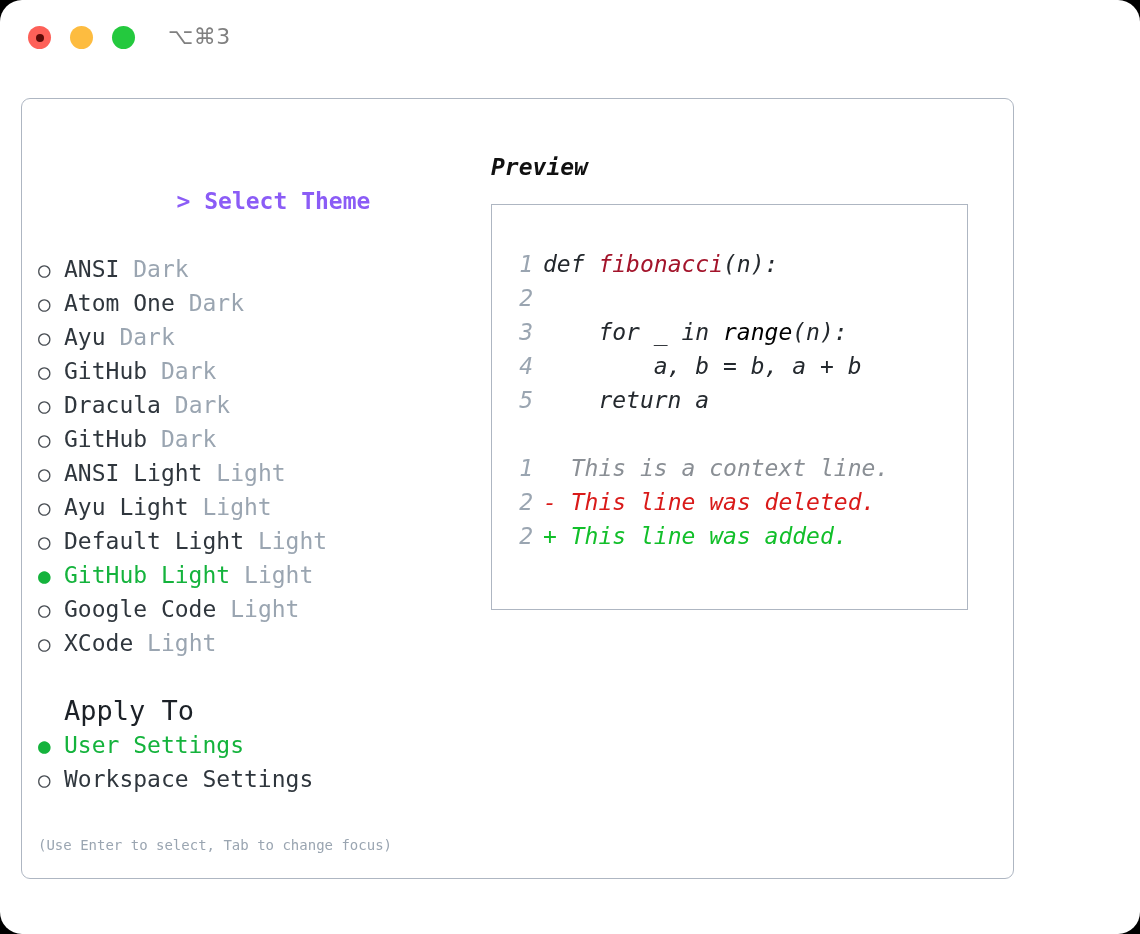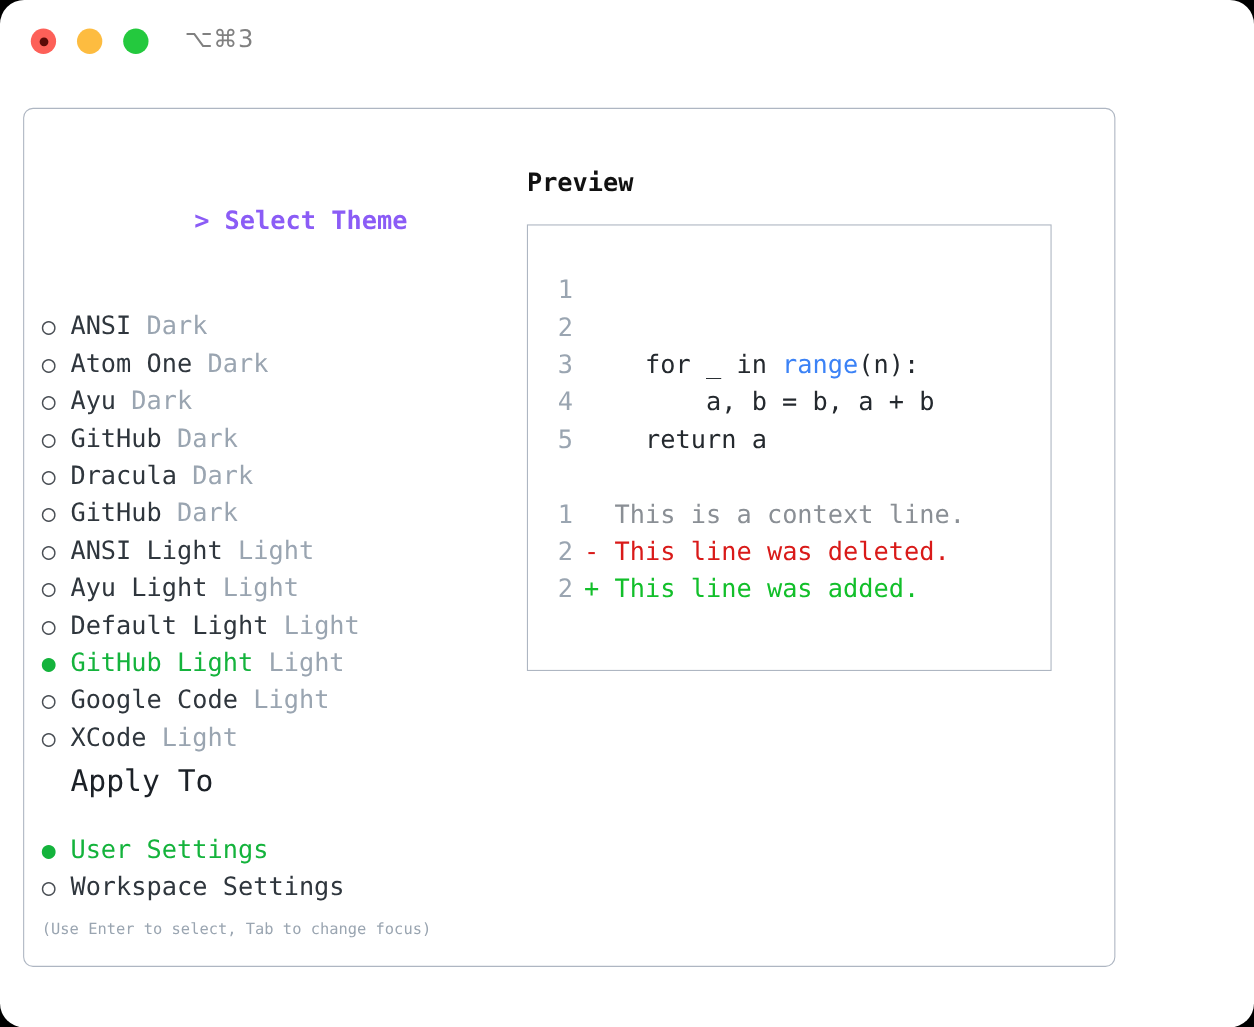--- a/index.html
+++ b/index.html
@@ -114,21 +114,21 @@
   }
   .marker {
     display: inline-block;
     width: 26px;
     flex: 0 0 26px;
     font-size: 21px;
     color: #4a4f55;
     line-height: 34px;
   }
   .marker.sel { color: #14b33c; }
-  .opt-label { color: #2f363d; margin-top: 28px; }
+  .opt-label { color: #2f363d; }
   .option-row.selected .opt-label { color: #14b33c; }
   .opt-suffix { color: #9aa5b1; margin-left: 0; }
 
   .section-heading {
     display: flex;
     align-items: baseline;
     line-height: 34px;
     height: 34px;
     font-size: 27px;
     color: #1c2127;
@@ -142,23 +142,24 @@
     font-size: 14px;
     line-height: 34px;
     color: #9aa5b1;
     width: 420px;
     white-space: pre-wrap;
   }
 
   
   .right-col {
     position: absolute;
-    left: 457px;
+    left: 469px;
     top: 51px;
     width: 500px;
+    font-style: italic;
   }
   .preview-title {
     font-size: 23px;
     font-weight: bold;
     color: #111111;
     line-height: 34px;
     white-space: pre;
   }
   .preview-box {
     position: absolute;
@@ -187,21 +188,21 @@
     width: 28px;
     flex: 0 0 28px;
     text-align: right;
     color: #9aa5b1;
     margin-right: 10px;
   }
   .code-text { color: #24292e; white-space: pre; }
   .tok-fn   { color: #a3142b; }
   .tok-num0 { color: #0a7d78; }
   .tok-num1 { color: #0f7fa8; }
-  .tok-call { color: #3b82f6; }
+  .tok-call { color: #000000; }
   .code-line.blank { height: 34px; }
 
   .diff-ctx  { color: #8a8f95; }
   .diff-del  { color: #d91a19; }
   .diff-add  { color: #12bf2a; }
 </style>
 </head>
 <body>
 
 <div class="app-window">
@@ -253,21 +254,21 @@
 
         <div class="hint-text">(Use Enter to select, Tab to change focus)</div>
       </div>
 
       <div class="right-col">
         <div class="preview-title">Preview</div>
 
         <div class="preview-box">
           <div class="code-area">
             <div id="code-lines">
-                <div class="code-line"><span class="lineno">1</span></div>
+                <div class="code-line"><span class="lineno">1</span><span><span class="code-text">def </span><span class="code-text tok-fn">fibonacci</span><span class="code-text">(n):</span></span></div>
                 <div class="code-line"><span class="lineno">2</span></div>
                 <div class="code-line"><span class="lineno">3</span><span><span class="code-text">    for _ in </span><span class="code-text tok-call">range</span><span class="code-text">(n):</span></span></div>
                 <div class="code-line"><span class="lineno">4</span><span><span class="code-text">        a, b = b, a + b</span></span></div>
                 <div class="code-line"><span class="lineno">5</span><span><span class="code-text">    return a</span></span></div>
               </div>
             <div class="code-line blank"></div>
             <div id="diff-lines">
                 <div class="code-line"><span class="lineno">1</span><span class="diff-ctx"> </span><span> </span><span class="diff-ctx">This is a context line.</span></div>
                 <div class="code-line"><span class="lineno">2</span><span class="diff-del">-</span><span> </span><span class="diff-del">This line was deleted.</span></div>
                 <div class="code-line"><span class="lineno">2</span><span class="diff-add">+</span><span> </span><span class="diff-add">This line was added.</span></div>

